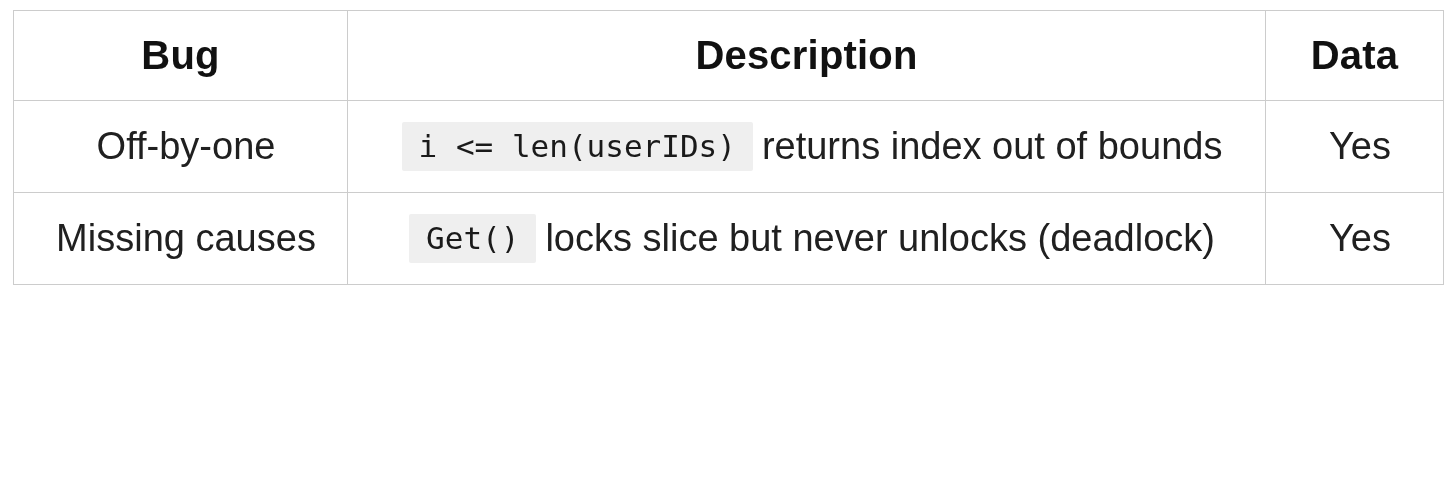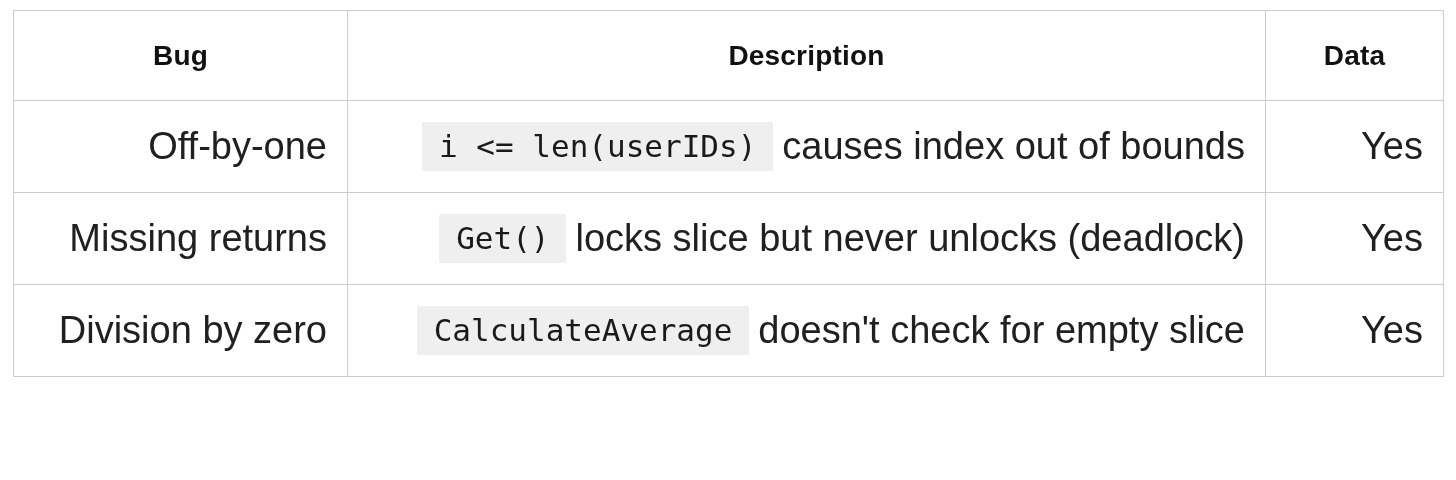--- a/index.html
+++ b/index.html
@@ -23,31 +23,31 @@
   .bug-table col.col-bug   { width: 334px; }
   .bug-table col.col-desc  { width: 918px; }
   .bug-table col.col-found { width: 178px; }
   .bug-table th, .bug-table td {
     border: 1.5px solid #cccccc;
     vertical-align: middle;
     box-sizing: border-box;
   }
   .bug-table th {
     height: 90px;
-    font-size: 28px;
+    font-size: 40px;
     font-weight: 700;
     color: #111111;
     text-align: center;
     letter-spacing: 0.2px;
   }
   .bug-table td {
     height: 92px;
     font-size: 38px;
     color: #202020;
-    text-align: right;
+    text-align: center;
     padding: 0 20px 0 31px;
     white-space: nowrap;
   }
   .inline-code {
     display: inline-block;
     font-family: "DejaVu Sans Mono", "Liberation Mono", monospace;
     font-size: 31px;
     color: #1a1a1a;
     background: #efefef;
     border-radius: 2px;
@@ -73,32 +73,25 @@
     <tr>
       <th>Bug</th>
       <th>Description</th>
       <th>Data</th>
     </tr>
   </thead>
   <tbody>
     <tr>
       <td>Off-by-one</td>
       <td>
-        <code class="inline-code">i &lt;= len(userIDs)</code><span class="desc-text">causes index out of bounds</span>
+        <code class="inline-code">i &lt;= len(userIDs)</code><span class="desc-text">returns index out of bounds</span>
       </td>
       <td>Yes</td>
     </tr>
     <tr>
-      <td>Missing returns</td>
+      <td>Missing causes</td>
       <td>
         <code class="inline-code">Get()</code><span class="desc-text">locks slice but never unlocks (deadlock)</span>
-      </td>
-      <td>Yes</td>
-    </tr>
-    <tr>
-      <td>Division by zero</td>
-      <td>
-        <code class="inline-code">CalculateAverage</code><span class="desc-text">doesn't check for empty slice</span>
       </td>
       <td>Yes</td>
     </tr>
   </tbody>
 </table>
 
 </body></html>

